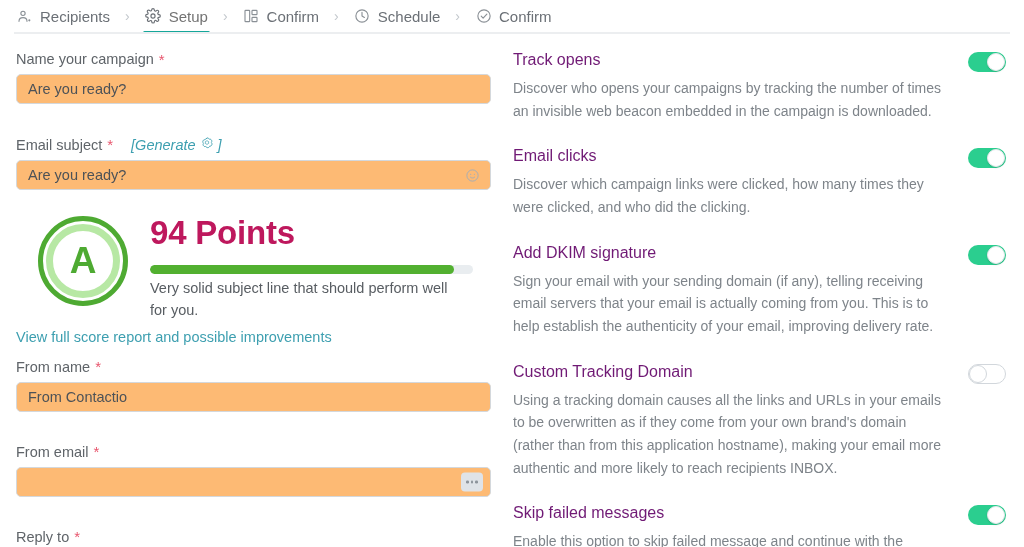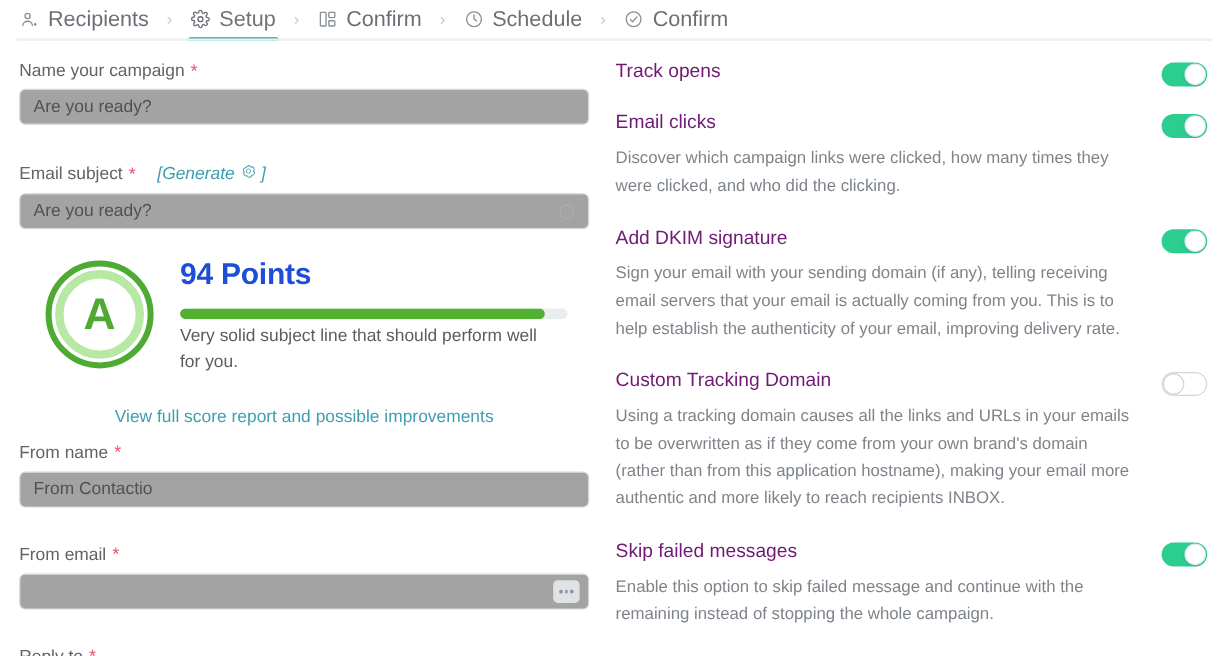--- a/index.html
+++ b/index.html
@@ -16,21 +16,21 @@
   .stepper {
     position: relative;
     height: 32px;
     display: flex;
     align-items: center;
     padding-left: 14px;
     gap: 0;
   }
   .step {
     display: flex; align-items: center; gap: 7px;
-    font-size: 18px;
+    font-size: 15px;
     color: #6b7076;
     padding: 0 2px;
     height: 31px;
     position: relative;
     white-space: nowrap;
   }
   .step.active { color: #737373; }
   .step .ico { display: flex; align-items: center; justify-content: center; width: 17px; height: 17px; color: #8a9096; }
   .step.active .ico { color: #6b7076; }
   .step-underline {
@@ -56,21 +56,21 @@
   }
   .req { color: #e8556d; font-size: 15px; margin-left: 5px; line-height: 1; }
   .gen-link {
     color: #3d9fb0; font-size: 14.5px; margin-left: 18px;
     display: inline-flex; align-items: center; gap: 4px; cursor: pointer; font-style: italic;
   }
   .input-wrap { position: relative; }
   input.txt {
     width: 475px; height: 30px;
     border: 1px solid #d4d8dc; border-radius: 5px;
-    background: #a3a3a3;
+    background: #fdba74;
     font-family: "Liberation Sans", sans-serif;
     font-size: 14.5px; color: #4d5257;
     padding: 0 34px 0 11px;
     outline: none;
   }
   .in-btn-emoji {
     position: absolute; right: 12px; top: 50%; transform: translateY(-50%);
     width: 16px; height: 16px; color: #a8aeb4; cursor: pointer;
     display: flex; align-items: center; justify-content: center;
   }
@@ -95,30 +95,30 @@
   .ring-inner {
     position: absolute; inset: 8px; border-radius: 50%;
     border: 7px solid #b7e8a4; background: #ffffff;
   }
   .badge .letter {
     position: absolute; inset: 0; display: flex; align-items: center; justify-content: center;
     font-size: 37px; font-weight: bold; color: #4eaa32;
     font-family: "Liberation Sans", sans-serif;
   }
   .score-body { flex: 1; padding-left: 22px; padding-top: 2px; }
-  .points { font-size: 25px; font-weight: bold; color: #1d4ed8; letter-spacing: -0.2px; }
+  .points { font-size: 33px; font-weight: bold; color: #be185d; letter-spacing: -0.2px; }
   .bar-track {
     width: 323px; height: 9px; border-radius: 5px; background: #e9edf0;
     margin-top: 13px; overflow: hidden;
   }
   .bar-fill { height: 100%; border-radius: 5px; background: #52b030; }
   .score-note { font-size: 14.5px; color: #585d62; line-height: 1.55; margin-top: 3px; width: 312px; }
   .score-link {
-    display: block; text-align: center; color: #3d9fb0; font-size: 14.5px;
-    margin-top: 26px; cursor: pointer; width: 475px;
+    display: block; color: #3d9fb0; font-size: 14.5px;
+    margin-top: 7px; cursor: pointer; width: 475px;
   }
 
   
   .opt { position: relative; padding-right: 64px; margin-bottom: 25px; }
   .opt-title { font-size: 16px; color: #701a75; margin-bottom: 8px; }
   .opt-desc { font-size: 14px; color: #7e848a; line-height: 1.62; }
   .toggle {
     position: absolute; right: 0; top: 1px;
     width: 38px; height: 20px; border-radius: 11px; cursor: pointer;
   }
@@ -298,20 +298,21 @@
         <div class="input-wrap">
           <input class="txt" type="text" value="" style="">
         </div>
       </div>
     </div>
 
     <div class="right">
 
       <div class="opt">
         <div class="opt-title">Track opens</div>
+        <div class="opt-desc">Discover who opens your campaigns by tracking the number of times an invisible web beacon embedded in the campaign is downloaded.</div>
         <span class="toggle on">
             <i class="knob"></i>
           </span>
       </div>
 
       <div class="opt">
         <div class="opt-title">Email clicks</div>
         <div class="opt-desc">Discover which campaign links were clicked, how many times they were clicked, and who did the clicking.</div>
         <span class="toggle on">
             <i class="knob"></i>

